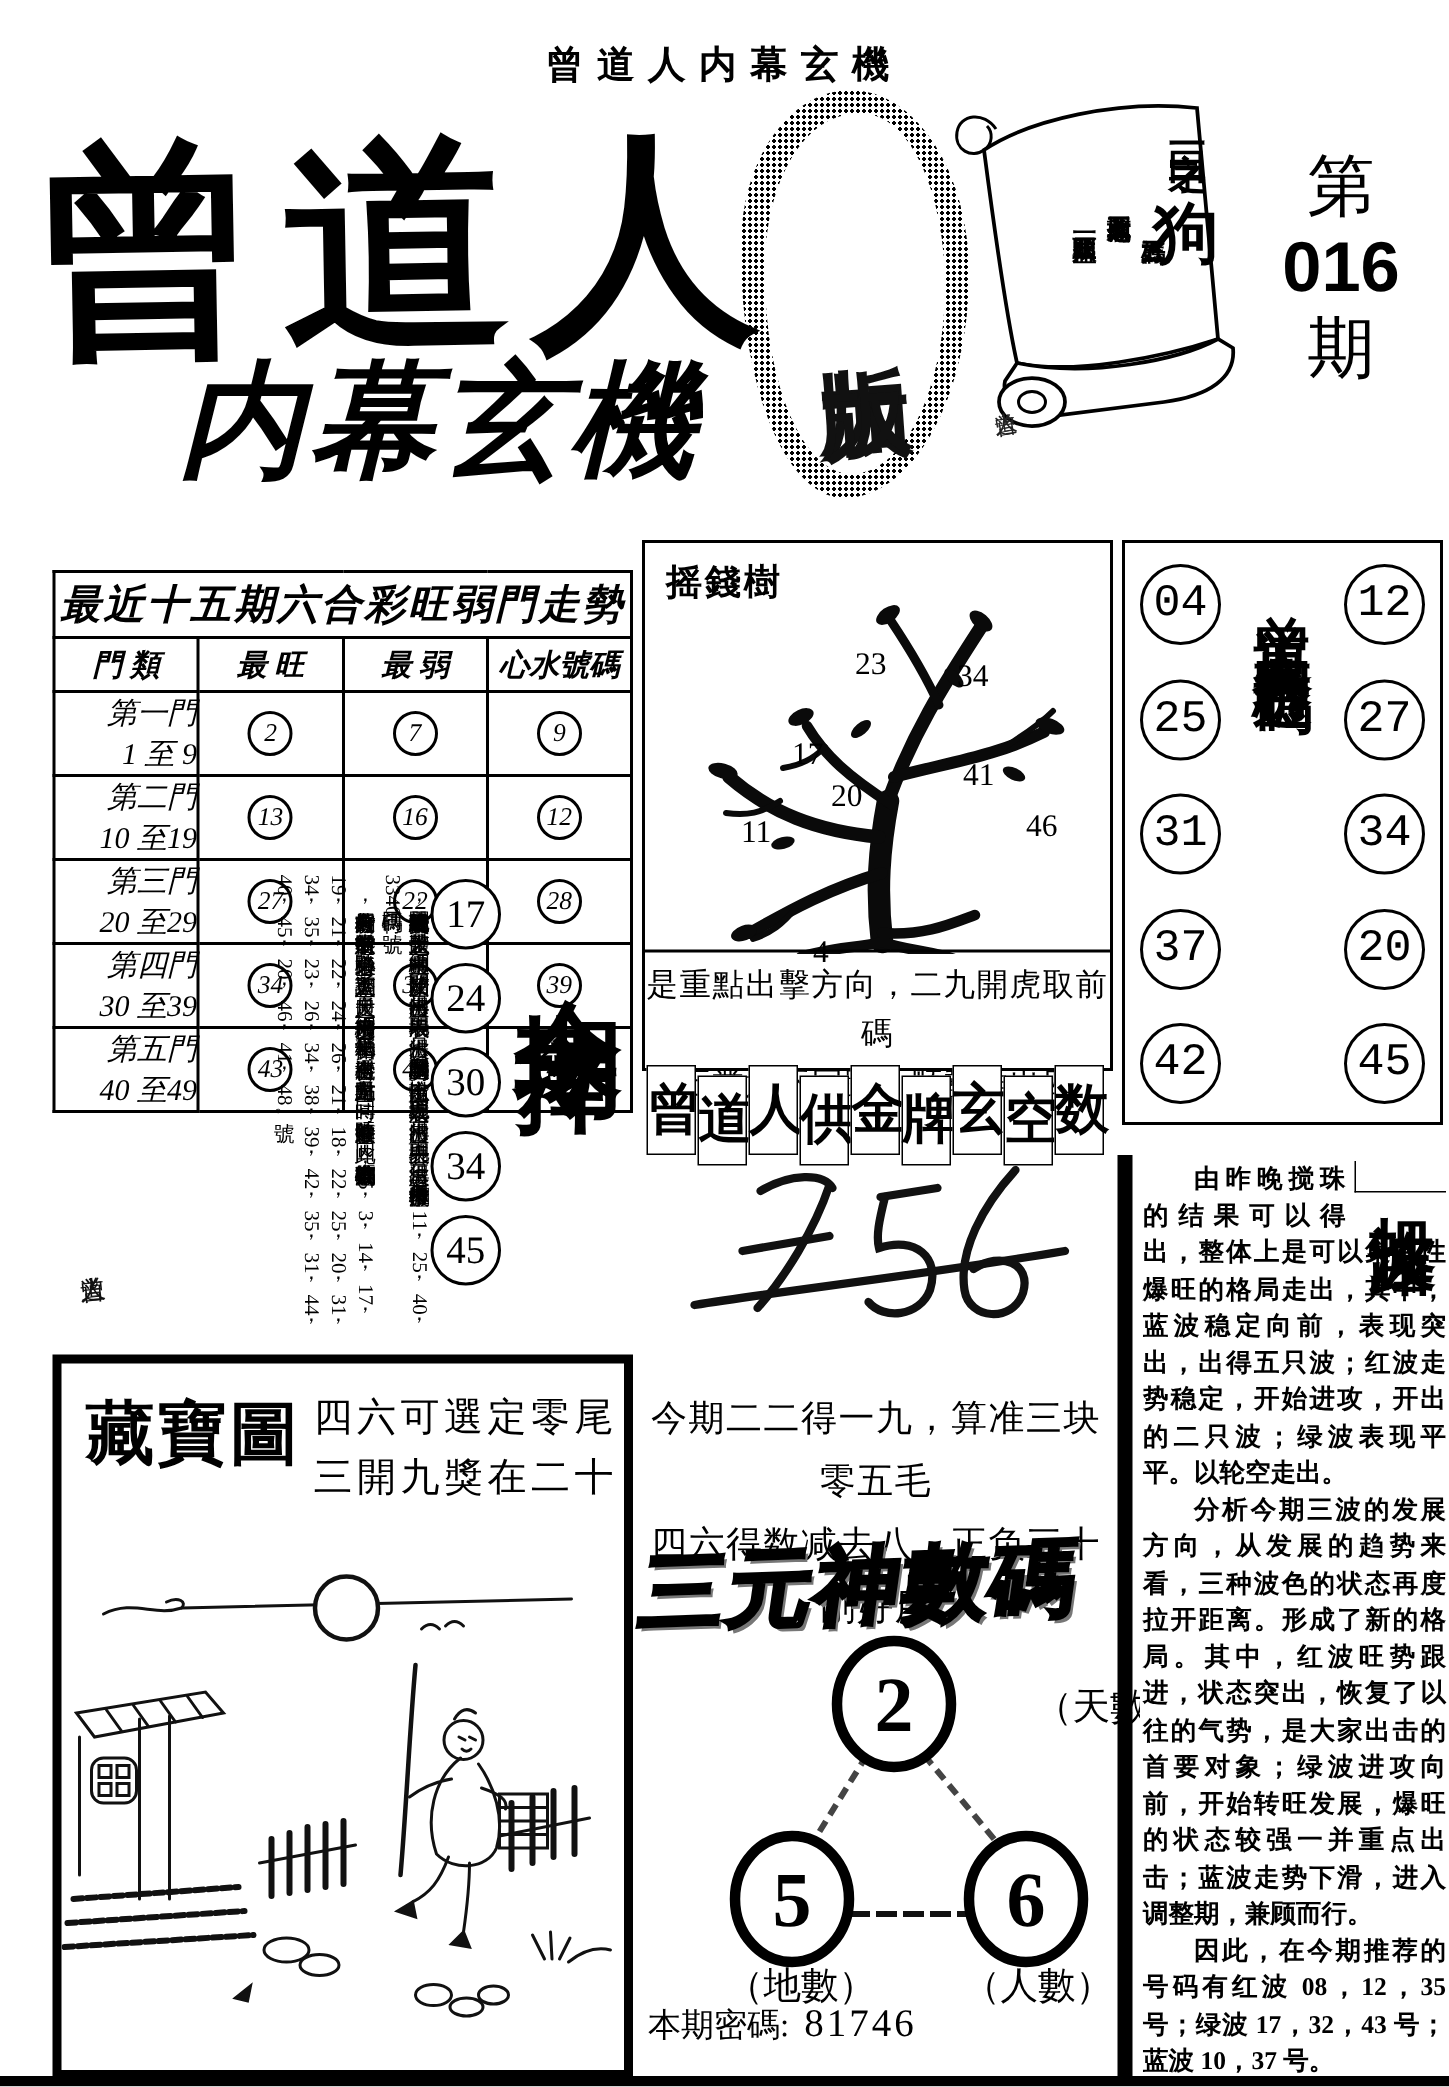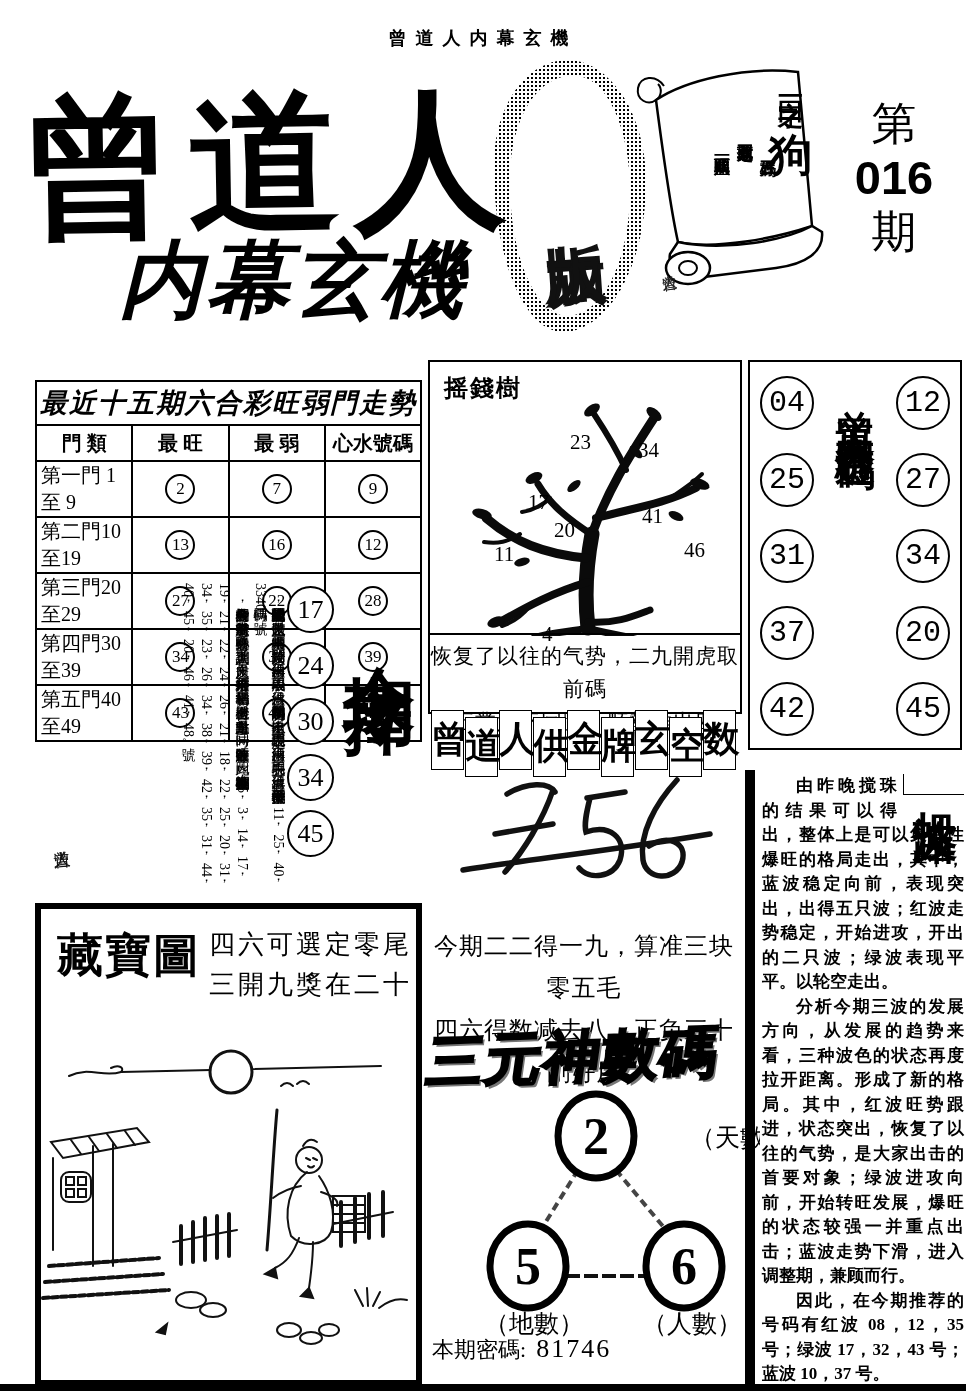--- a/index.html
+++ b/index.html
@@ -3,21 +3,21 @@
 <meta charset="utf-8">
 <style>
   html,body{margin:0;padding:0;background:#e8e8e8;}
   .page{position:relative;width:966px;height:1391px;background:#fff;color:#000;
         font-family:"Liberation Serif","DejaVu Serif",serif;overflow:hidden;margin:0 auto;}
   .abs{position:absolute;}
   .v{writing-mode:vertical-rl;text-orientation:mixed;}
   .circ{display:inline-flex;align-items:center;justify-content:center;
         border:2px solid #000;border-radius:50%;background:#fff;}
   
-  .top-header{left:0;top:26px;width:100%;text-align:center;font-size:18px;font-weight:bold;
+  .top-header{left:0;top:26px;width:100%;text-align:center;font-size:25px;font-weight:bold;
               letter-spacing:9px;font-family:"Liberation Sans","DejaVu Sans",sans-serif;}
   .main-title{left:22px;top:62px;font-size:152px;font-weight:bold;letter-spacing:14px;
               transform:rotate(-1deg);white-space:nowrap;}
   .sub-title{left:126px;top:224px;font-size:84px;font-weight:900;letter-spacing:3px;
              font-family:"Liberation Sans","DejaVu Sans",sans-serif;transform:skewX(-14deg);white-space:nowrap;}
   .seal{left:494px;top:60px;width:152px;height:272px;
         background-image:radial-gradient(#000 1.1px,transparent 1.3px);background-size:4px 4px;
         border-radius:48% 52% 55% 45% / 38% 45% 55% 60%;}
   .seal-inner{position:absolute;left:16px;top:16px;right:16px;bottom:16px;background:#fff;
         border-radius:50% 45% 52% 48% / 42% 48% 52% 55%;display:flex;align-items:center;justify-content:center;}
@@ -31,25 +31,25 @@
   .scroll-l2{position:absolute;right:76px;top:92px;font-size:16px;font-weight:bold;}
   .scroll-l3{position:absolute;right:99px;top:76px;font-size:16px;font-weight:bold;}
   .scroll-l4{position:absolute;right:122px;top:90px;font-size:16px;font-weight:bold;}
   .scroll-sig{position:absolute;left:30px;bottom:44px;font-size:15px;color:#222;transform:rotate(-10deg);}
   .issue{left:854px;top:98px;width:80px;text-align:center;}
   .issue .ch{display:block;font-size:45px;line-height:52px;}
   .issue .num{display:block;font-size:47px;font-weight:bold;line-height:56px;
               font-family:"Liberation Sans","DejaVu Sans",sans-serif;}
   
   .trend{left:35px;top:360px;width:387px;border-collapse:collapse;table-layout:fixed;margin-top:20px;}
-  .trend th,.trend td{border:2px solid #000;text-align:center;padding:0;}
+  .trend th,.trend td{border:2px solid #000;text-align:center;padding:0;font-style:italic;}
   .trend .ttl{font-size:27px;font-weight:bold;font-style:italic;height:42px;letter-spacing:2px;}
   .trend thead th{font-size:20px;height:34px;font-weight:bold;}
   .trend tbody td{height:30px;font-size:20px;}
-  .trend td.cat{text-align:left;padding-left:4px;}
+  .trend td.cat{text-align:right;padding-left:24px;}
   .circ.small{width:26px;height:26px;font-size:17px;}
   
   .treebox{left:428px;top:360px;width:310px;height:350px;border:2px solid #000;}
   .tree-title{position:absolute;left:14px;top:10px;font-size:24px;font-weight:900;letter-spacing:2px;}
   .tree-num{position:absolute;font-size:21px;margin-top:46px;}
   .poem{position:absolute;left:0;right:0;bottom:0;height:72px;border-top:2px solid #000;
         text-align:center;font-size:21px;line-height:33px;padding-top:5px;letter-spacing:1px;}
   
   .banner{left:428px;top:710px;width:310px;height:68px;display:flex;align-items:center;justify-content:center;}
   .banner span{display:inline-block;width:31px;height:58px;line-height:56px;text-align:center;
@@ -213,21 +213,21 @@
         <div class="tree-num" style="left: 140px; top: 22px;">23</div>
         <div class="tree-num" style="left: 208px; top: 30px;">34</div>
         <div class="tree-num" style="left: 98px; top: 82px;">17</div>
         <div class="tree-num" style="left: 124px; top: 110px;">20</div>
         <div class="tree-num" style="left: 212px; top: 96px;">41</div>
         <div class="tree-num" style="left: 254px; top: 130px;">46</div>
         <div class="tree-num" style="left: 64px; top: 134px;">11</div>
         <div class="tree-num" style="left: 112px; top: 214px;">4</div>
       </div>
     <div class="poem">
-      <div>恢复了以往的气势，二九開虎取前碼</div>
+      <div>是重點出擊方向，二九開虎取前碼</div>
       <div>算五業六不同路，順勢推出四八開</div>
     </div>
   </div>
 
   <div class="abs insider">
     <div class="insider-col l" id="insider-left">
         <span class="circ big">04</span>
         <span class="circ big">25</span>
         <span class="circ big">31</span>
         <span class="circ big">37</span>

